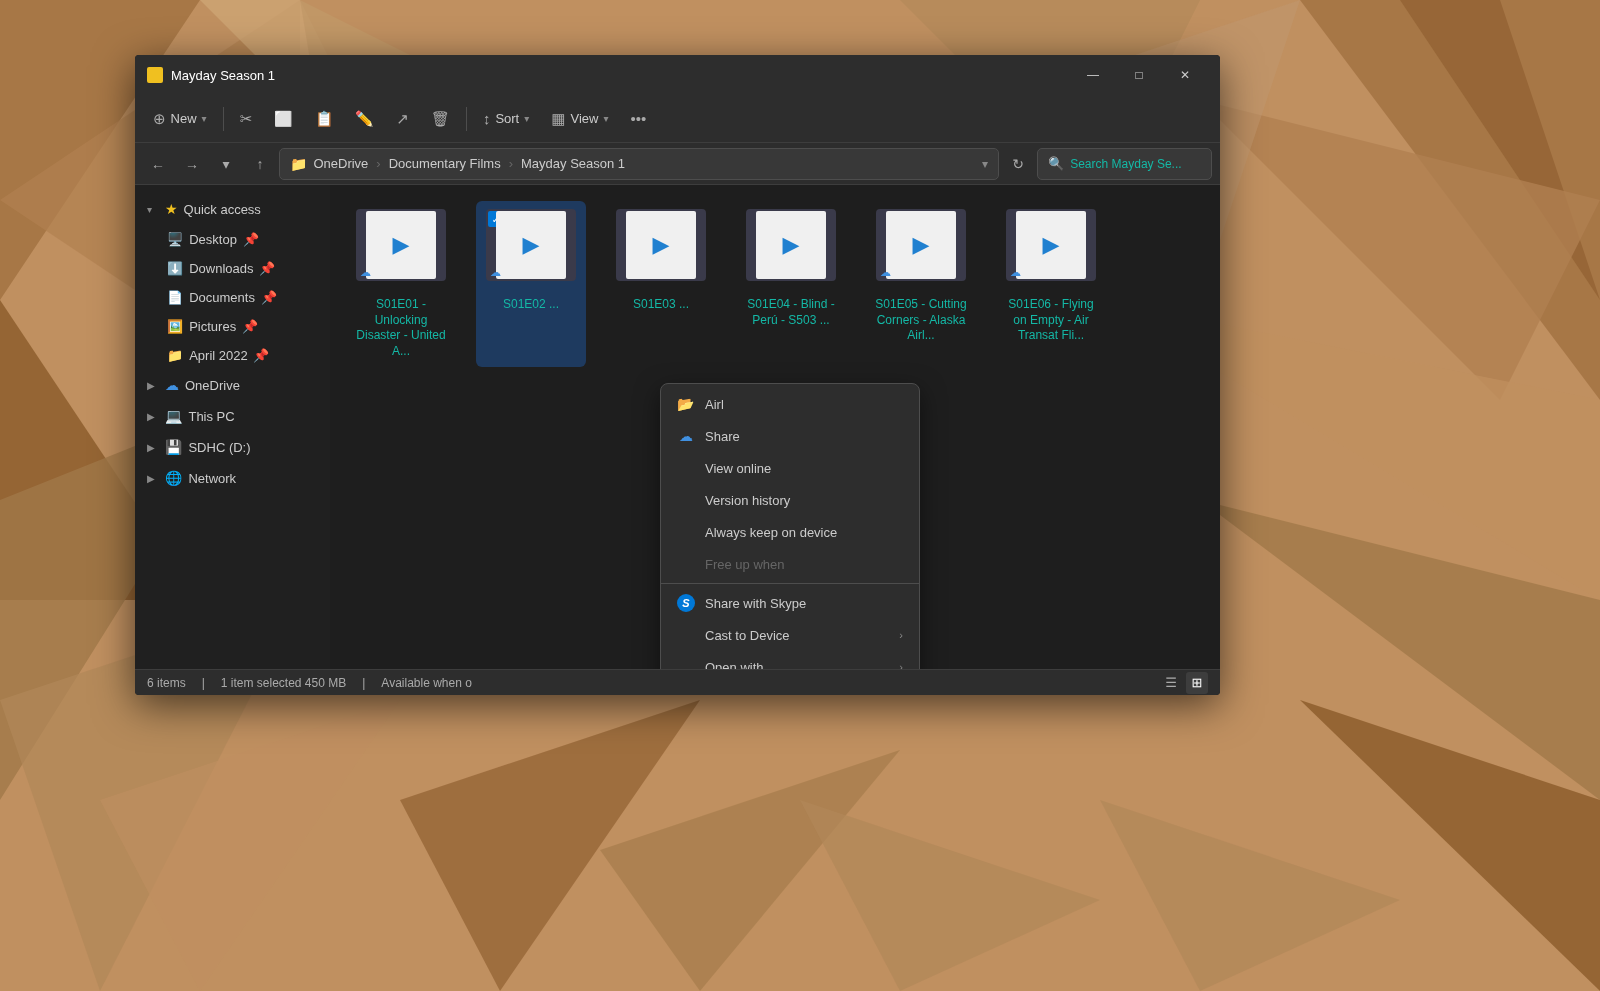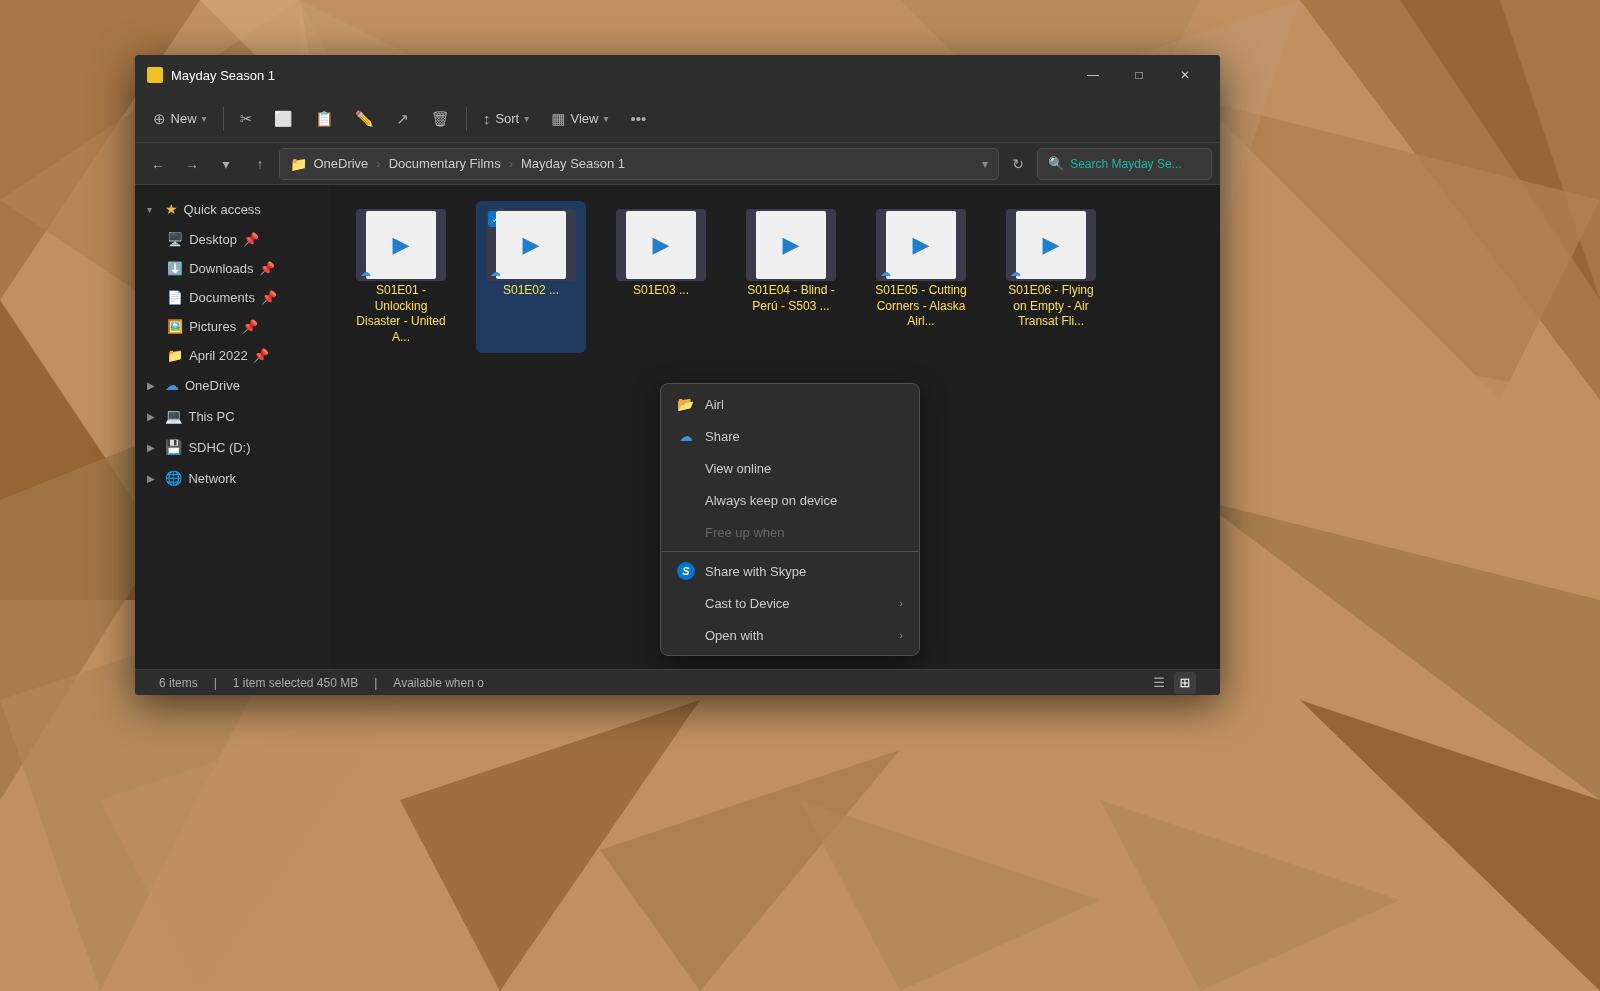--- a/index.html
+++ b/index.html
@@ -296,36 +296,36 @@
       height: 16px;
       background: #0078d7;
       border-radius: 2px;
       display: flex;
       align-items: center;
       justify-content: center;
       color: white;
       font-size: 10px;
     }
     .file-name {
-      margin-top: 2px;
+      margin-top: 16px;
       font-size: 12px;
-      color: #fde047;
+      color: #14b8a6;
       text-align: center;
       line-height: 1.3;
       word-break: break-word;
     }
 
     
     .status-bar {
       height: 26px;
       background: #2d2d2d;
       border-top: 1px solid #3d3d3d;
       display: flex;
       align-items: center;
-      padding: 0 24px;
+      padding: 0 12px;
       color: #aaaaaa;
       font-size: 12px;
       flex-shrink: 0;
       gap: 16px;
     }
     .status-bar-right {
       margin-left: auto;
       display: flex;
       gap: 4px;
     }
@@ -653,20 +653,24 @@
         <div class="cm-item">
           <span class="cm-icon" style="color:#4090e0;">☁</span>
           <span class="cm-label">Share</span>
         </div>
 
         <div class="cm-item">
           <span class="cm-icon"></span>
           <span class="cm-label">View online</span>
         </div>
 
+        <div class="cm-item">
+          <span class="cm-icon"></span>
+          <span class="cm-label">Version history</span>
+        </div>
 
         <div class="cm-item">
           <span class="cm-icon"></span>
           <span class="cm-label">Always keep on device</span>
         </div>
 
         <div class="cm-item disabled">
           <span class="cm-icon"></span>
           <span class="cm-label">Free up when</span>
         </div>

